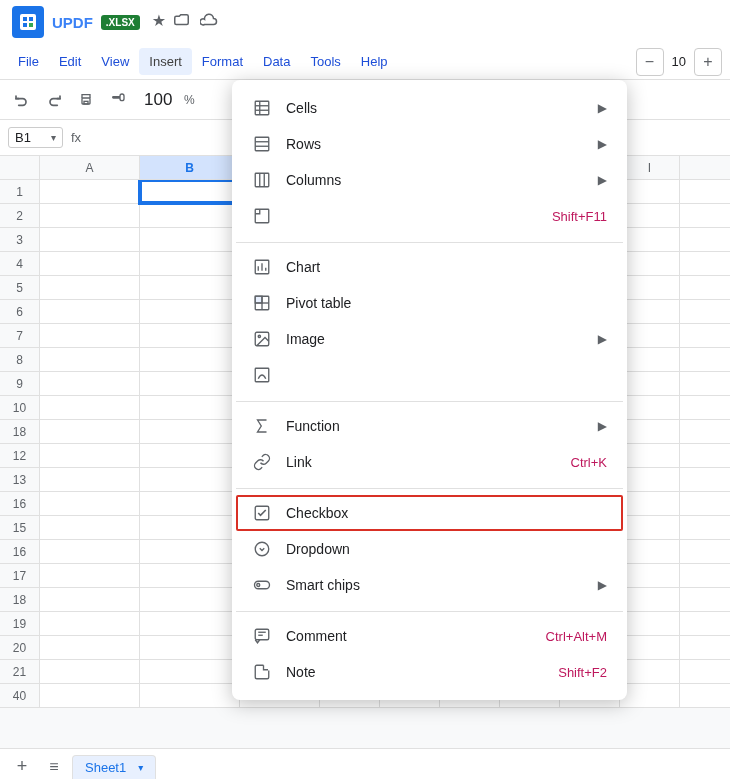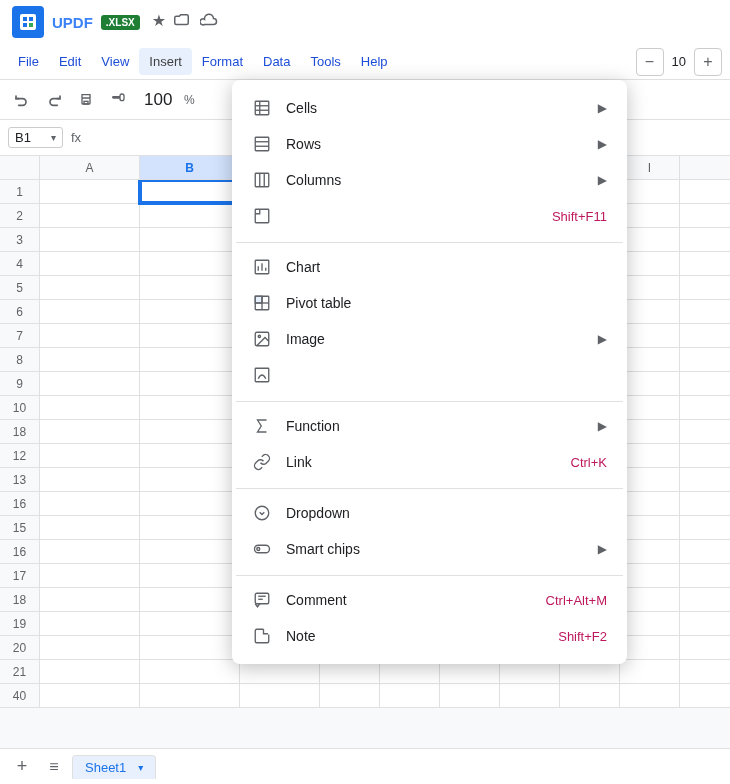--- a/index.html
+++ b/index.html
@@ -874,20 +874,29 @@
           <path d="M10 13a5 5 0 007.54.54l3-3a5 5 0 00-7.07-7.07l-1.72 1.71"></path>
           <path d="M14 11a5 5 0 00-7.54-.54l-3 3a5 5 0 007.07 7.07l1.71-1.71"></path>
         </svg>
       </span>
       <span class="item-label">Link</span>
       <span class="item-shortcut">Ctrl+K</span>
     </div>
   </div>
 
   <div class="menu-section">
+    <div class="dropdown-item highlighted">
+      <span class="item-icon">
+        <svg width="18" height="18" viewBox="0 0 24 24" fill="none" stroke="#5f6368" stroke-width="1.8">
+          <rect x="3" y="3" width="18" height="18" rx="2"></rect>
+          <polyline points="7,12 10,15 17,8" stroke-width="2.2"></polyline>
+        </svg>
+      </span>
+      <span class="item-label">Checkbox</span>
+    </div>
     <div class="dropdown-item">
       <span class="item-icon">
         <svg width="18" height="18" viewBox="0 0 24 24" fill="none" stroke="#5f6368" stroke-width="1.8">
           <circle cx="12" cy="12" r="9"></circle>
           <polyline points="9,11 12,14 15,11"></polyline>
         </svg>
       </span>
       <span class="item-label">Dropdown</span>
     </div>
     <div class="dropdown-item">

